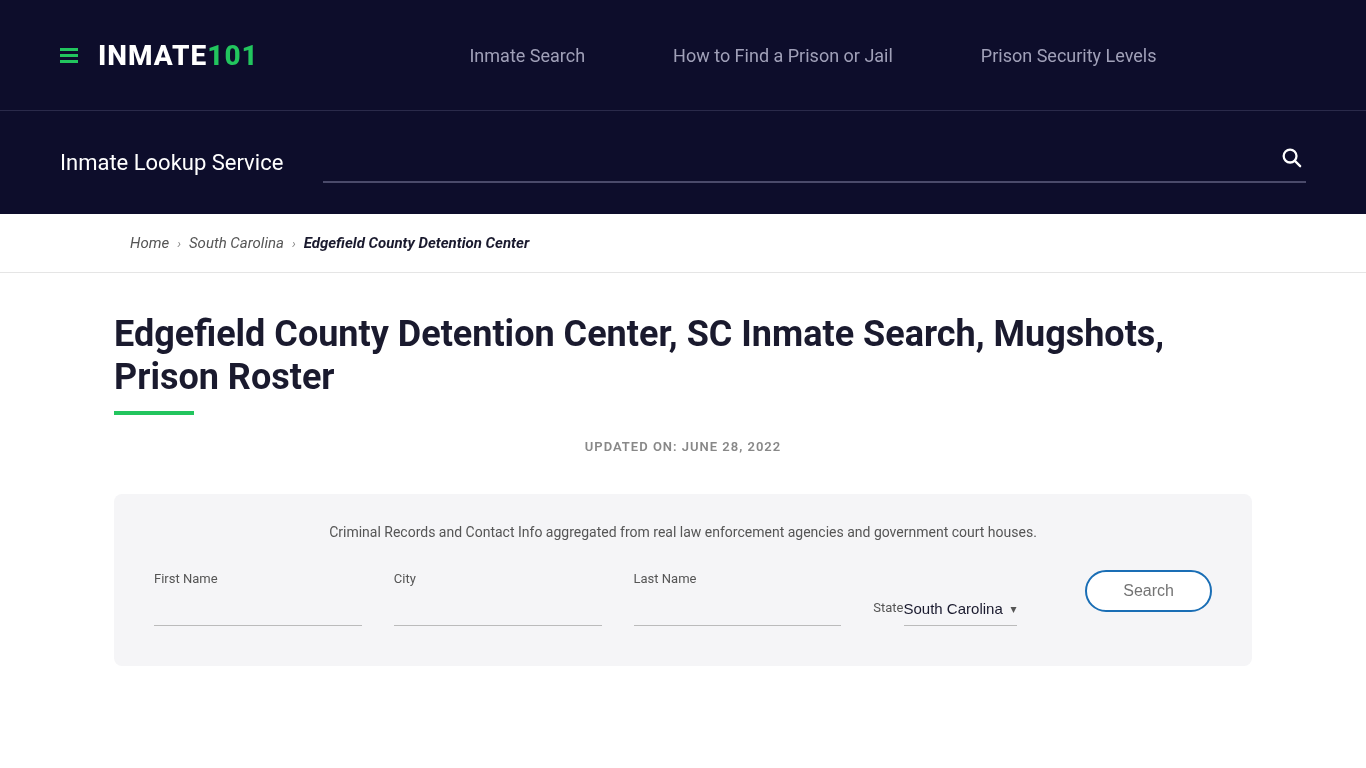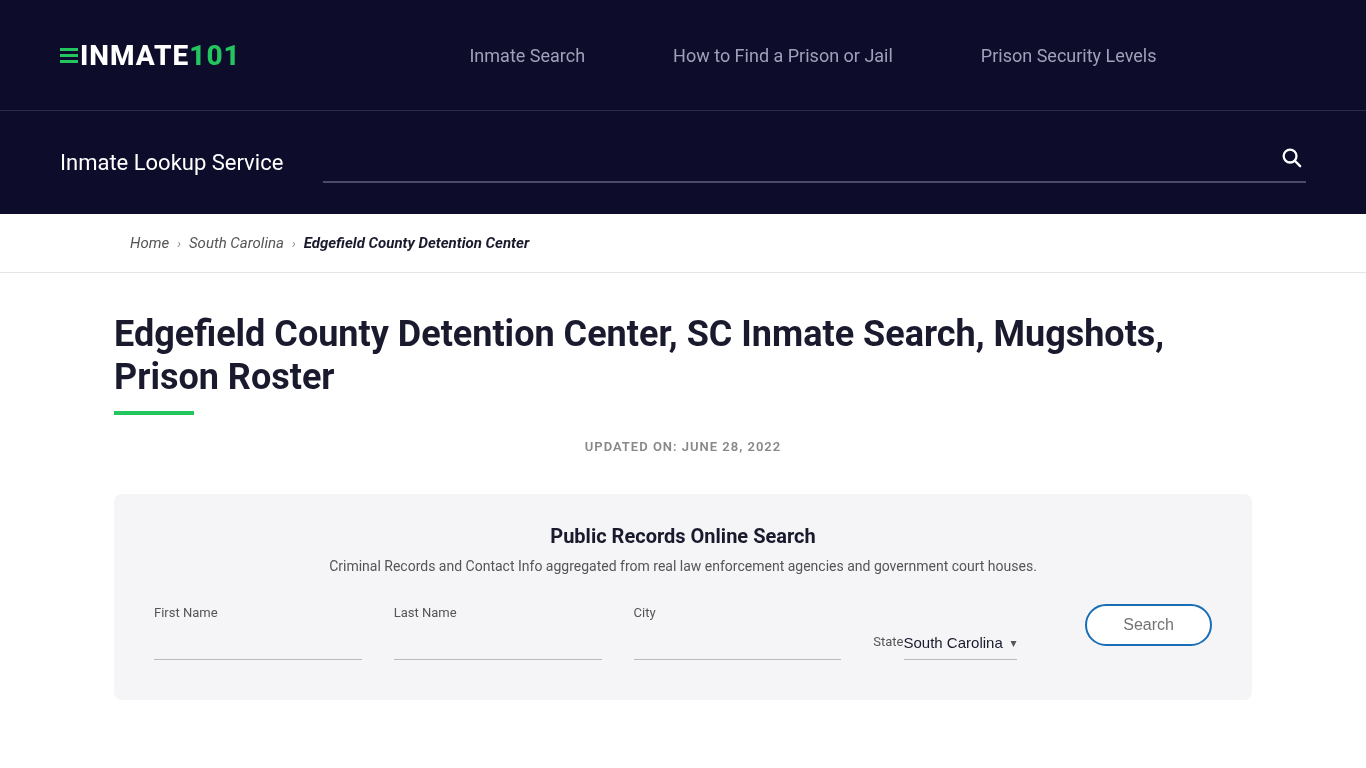--- a/index.html
+++ b/index.html
@@ -22,21 +22,21 @@
       height: 110px;
       display: flex;
       align-items: center;
       padding: 0 60px;
       gap: 60px;
     }
 
     .logo-area {
       display: flex;
       align-items: center;
-      gap: 2px;
+      gap: 20px;
       text-decoration: none;
       min-width: 200px;
     }
 
     .logo-icon {
       display: flex;
       flex-direction: column;
       gap: 3px;
     }
 
@@ -318,36 +318,35 @@
   <span class="breadcrumb-chevron">›</span>
   <span class="breadcrumb-current">Edgefield County Detention Center</span>
 </div>
 
 <main class="main-content">
   <h1 class="page-title">Edgefield County Detention Center, SC Inmate Search, Mugshots, Prison Roster</h1>
   <div class="title-underline"></div>
   <p class="updated-label">UPDATED ON: JUNE 28, 2022</p>
 
   <div class="search-box">
-    <h2 class="search-box-title">Public Records Online Search</h2>
     <p class="search-box-subtitle">Criminal Records and Contact Info aggregated from real law enforcement agencies and government court houses.</p>
 
     <div class="search-form-row">
       <div class="form-field">
         <label>First Name</label>
         <input type="text" style="">
       </div>
 
       <div class="form-field">
-        <label>Last Name</label>
+        <label>City</label>
         <input type="text" style="">
       </div>
 
       <div class="form-field">
-        <label>City</label>
+        <label>Last Name</label>
         <input type="text" style="">
       </div>
 
       <div class="form-field-state">
         <label>State</label>
         <div class="state-select-wrapper">
           <select class="state-select" id="state-select"><option value="Alabama">Alabama</option><option value="Alaska">Alaska</option><option value="Arizona">Arizona</option><option value="Arkansas">Arkansas</option><option value="California">California</option><option value="Colorado">Colorado</option><option value="Connecticut">Connecticut</option><option value="Delaware">Delaware</option><option value="Florida">Florida</option><option value="Georgia">Georgia</option><option value="Hawaii">Hawaii</option><option value="Idaho">Idaho</option><option value="Illinois">Illinois</option><option value="Indiana">Indiana</option><option value="Iowa">Iowa</option><option value="Kansas">Kansas</option><option value="Kentucky">Kentucky</option><option value="Louisiana">Louisiana</option><option value="Maine">Maine</option><option value="Maryland">Maryland</option><option value="Massachusetts">Massachusetts</option><option value="Michigan">Michigan</option><option value="Minnesota">Minnesota</option><option value="Mississippi">Mississippi</option><option value="Missouri">Missouri</option><option value="Montana">Montana</option><option value="Nebraska">Nebraska</option><option value="Nevada">Nevada</option><option value="New Hampshire">New Hampshire</option><option value="New Jersey">New Jersey</option><option value="New Mexico">New Mexico</option><option value="New York">New York</option><option value="North Carolina">North Carolina</option><option value="North Dakota">North Dakota</option><option value="Ohio">Ohio</option><option value="Oklahoma">Oklahoma</option><option value="Oregon">Oregon</option><option value="Pennsylvania">Pennsylvania</option><option value="Rhode Island">Rhode Island</option><option value="South Carolina" selected="">South Carolina</option><option value="South Dakota">South Dakota</option><option value="Tennessee">Tennessee</option><option value="Texas">Texas</option><option value="Utah">Utah</option><option value="Vermont">Vermont</option><option value="Virginia">Virginia</option><option value="Washington">Washington</option><option value="West Virginia">West Virginia</option><option value="Wisconsin">Wisconsin</option><option value="Wyoming">Wyoming</option></select>
           <span class="chevron-down">▾</span>
         </div>
       </div>

